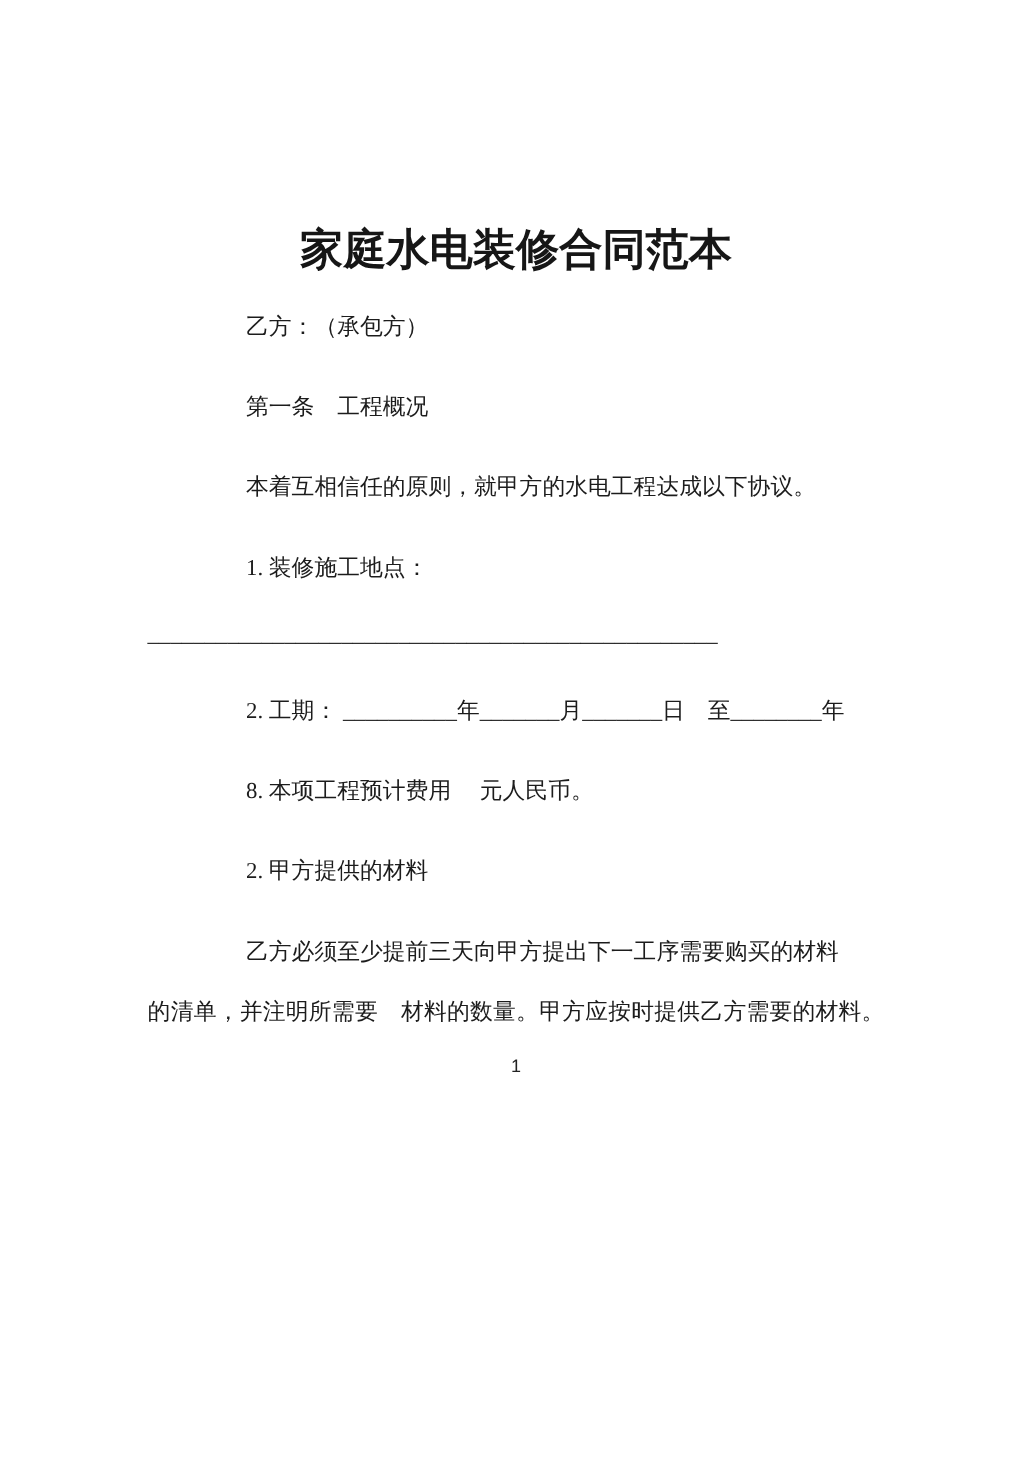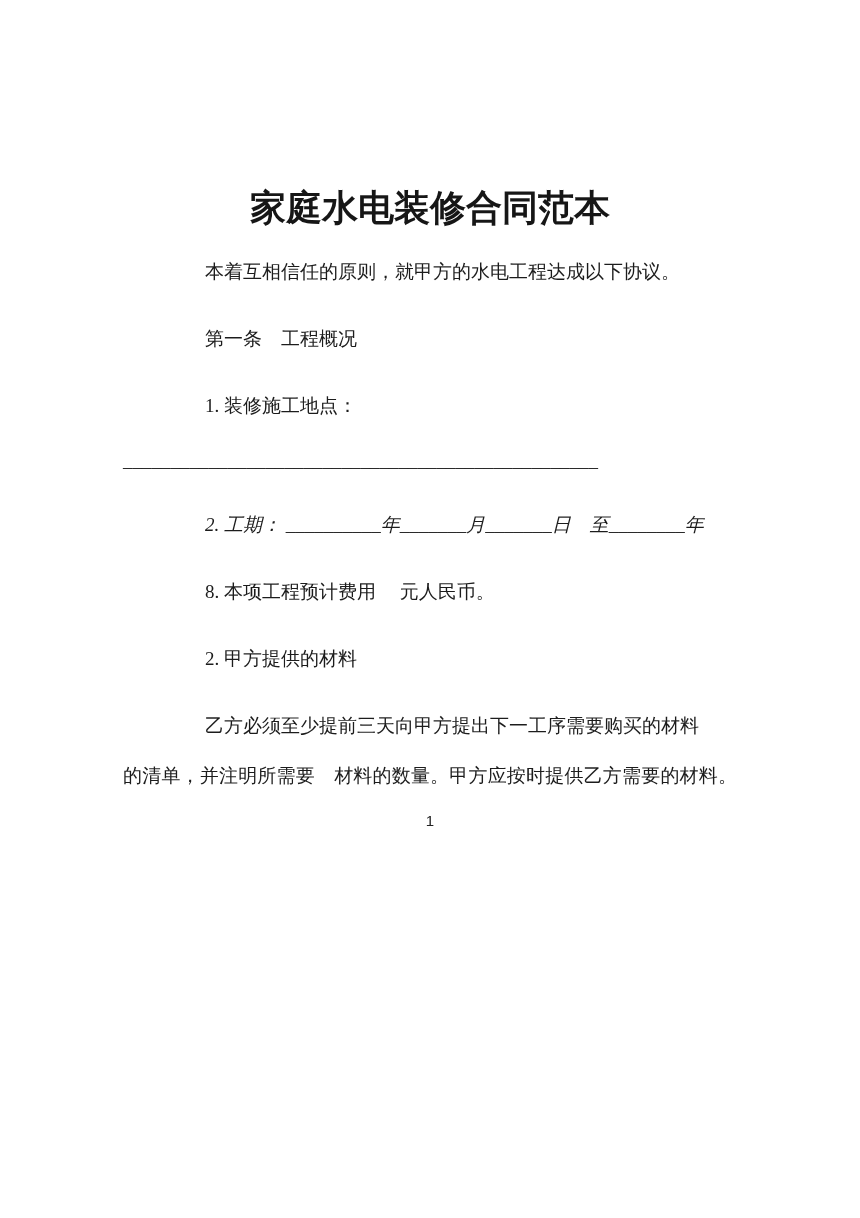--- a/index.html
+++ b/index.html
@@ -47,21 +47,20 @@
   }
   .second-para {
     margin-top: 18px;
   }
   .rule-line {
     line-height: 26px;
     letter-spacing: 0;
   }
   .duration {
     margin-top: 26px;
-    font-style: italic;
   }
   .justify-last {
     white-space: normal;
     text-align: justify;
     text-align-last: justify;
   }
   .pagenum {
     margin-top: 10px;
     font-family: "Liberation Sans", "DejaVu Sans", sans-serif;
     font-size: 15px;
@@ -72,24 +71,25 @@
 </style>
 </head>
 <body>
 
 <div class="page">
   <div class="content">
 
     <div class="doc-title">家庭水电装修合同范本</div>
 
 
+    <div class="line indent second-para">乙方：（承包方）</div>
+
+    <div class="line indent">第一条　工程概况</div>
 
     <div class="line indent">本着互相信任的原则，就甲方的水电工程达成以下协议。</div>
-
-    <div class="line indent">第一条　工程概况</div>
 
     <div class="line indent">1. 装修施工地点：</div>
 
     <div class="line rule-line">__________________________________________________</div>
 
     <div class="line indent duration">2. 工期： __________年_______月_______日　至________年</div>
 
 
     <div class="line indent">8. 本项工程预计费用　 元人民币。</div>
 

